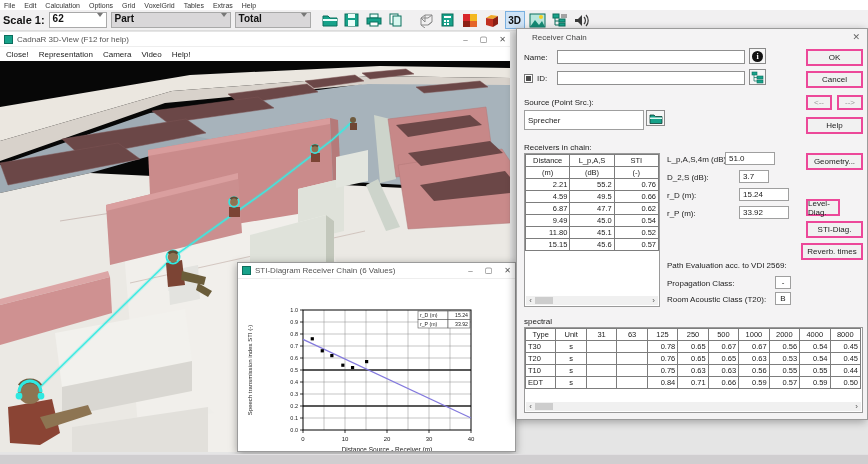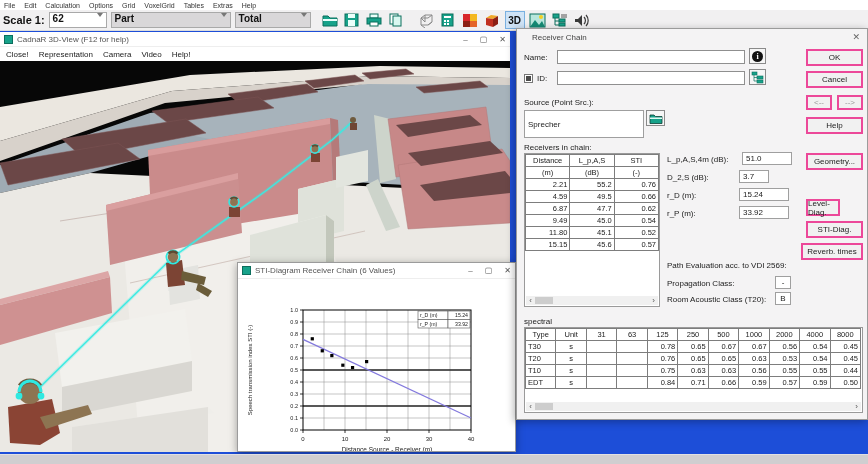--- a/index.html
+++ b/index.html
@@ -1,18 +1,18 @@
 <!DOCTYPE html>
 <html><head>
 <meta charset="utf-8">
 <style>
   * { margin:0; padding:0; box-sizing:border-box; }
   html,body { width:868px; height:464px; overflow:hidden; }
   body { font-family:"Liberation Sans", sans-serif; color:#222; }
-  #app { position:relative; width:868px; height:464px; background:#1d4ed8; overflow:hidden; }
+  #app { position:relative; width:868px; height:464px; background:#e5e5e5; overflow:hidden; }
 
   
   .menubar { position:absolute; left:0; top:0; width:868px; height:10px; background:#ffffff;
              display:flex; align-items:center; gap:9px; padding:0 4px; font-size:7px; color:#333; }
   .menubar span { cursor:default; }
 
   
   .toolbar { position:absolute; left:0; top:10px; width:868px; height:21px; background:#f1f0f1;
              border-bottom:1px solid #dcdcdc; display:flex; align-items:center; gap:4px; padding:0 3px; }
   .scale-label { font-size:11px; font-weight:bold; color:#111; }
@@ -425,21 +425,21 @@
           <rect x="6" y="9" width="6" height="3" fill="#17a28a" stroke="#0b6e5d" stroke-width="0.6"></rect>
           <path d="M3,4 v6 h3 M3,6.5 h3" stroke="#0b6e5d" stroke-width="0.7" fill="none"></path>
         </svg>
     </div>
     <div class="abs pbtn" style="left:289px; top:42px; width:57px">Cancel</div>
 
     <div class="abs pbtn dis" style="left:289px; top:66px; width:26px; height:15px">&lt;--</div>
     <div class="abs pbtn dis" style="left:320px; top:66px; width:26px; height:15px">--&gt;</div>
 
     <span class="abs lbl" style="left:7px; top:69px">Source (Point Src.):</span>
-    <div class="abs vbox" style="left:7px; top:81px; width:120px; height:28px">Sprecher</div>
+    <div class="abs vbox" style="left:7px; top:81px; width:120px; height:20px">Sprecher</div>
     <div class="abs ibtn" style="left:129px; top:81px; width:19px">
       <svg width="14" height="11">
           <path d="M1,2 h4 l1.5,1.5 H13 v7 H1 z" fill="#17a28a" stroke="#0b3d33" stroke-width="0.8"></path>
           <path d="M1,4.5 h12 v1.5 h-12 z" fill="#dff7f1"></path>
         </svg>
     </div>
     <div class="abs pbtn" style="left:289px; top:88px; width:57px">Help</div>
 
     <span class="abs lbl" style="left:7px; top:114px">Receivers in chain:</span>
     <div class="abs tbox" style="left:7px; top:124px; width:136px; height:154px">
@@ -490,21 +490,21 @@
           </tbody>
         </table>
       <div class="hscroll">
         <span class="sarr">‹</span>
         <span class="thumb"></span>
         <span class="sarr" style="margin-left:auto">›</span>
       </div>
     </div>
 
     <span class="abs lbl" style="left:150px; top:126px">L_p,A,S,4m (dB):</span>
-    <div class="abs vbox" style="left:225px; top:123px; width:50px">51.0</div>
+    <div class="abs vbox" style="left:208px; top:123px; width:50px">51.0</div>
     <span class="abs lbl" style="left:150px; top:144px">D_2,S (dB):</span>
     <div class="abs vbox" style="left:222px; top:141px; width:30px">3.7</div>
     <span class="abs lbl" style="left:150px; top:162px">r_D (m):</span>
     <div class="abs vbox" style="left:222px; top:159px; width:50px">15.24</div>
     <span class="abs lbl" style="left:150px; top:180px">r_P (m):</span>
     <div class="abs vbox" style="left:222px; top:177px; width:50px">33.92</div>
 
     <div class="abs pbtn" style="left:289px; top:124px; width:57px">Geometry...</div>
     <div class="abs pbtn" style="left:289px; top:170px; width:34px">Level-Diag.</div>
     <div class="abs pbtn" style="left:289px; top:192px; width:57px">STI-Diag.</div>

